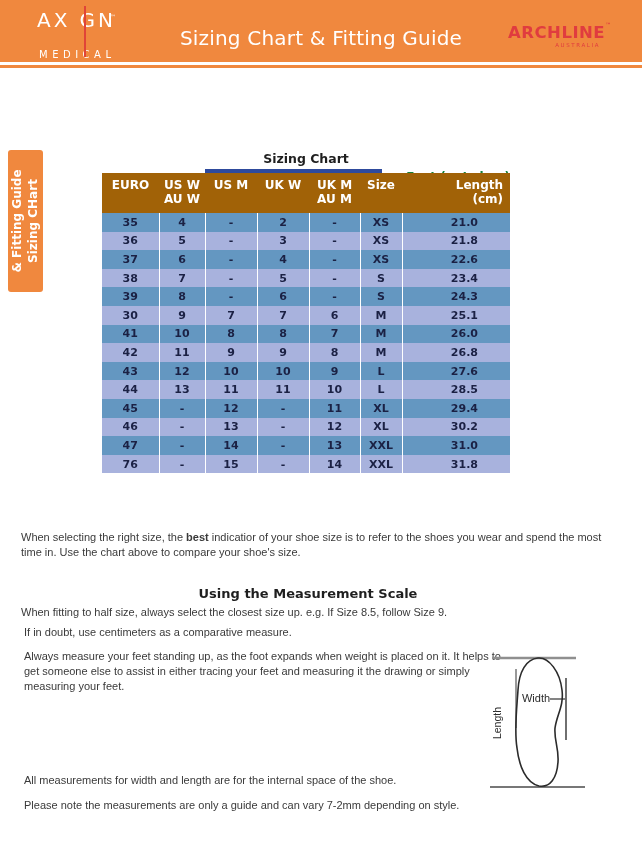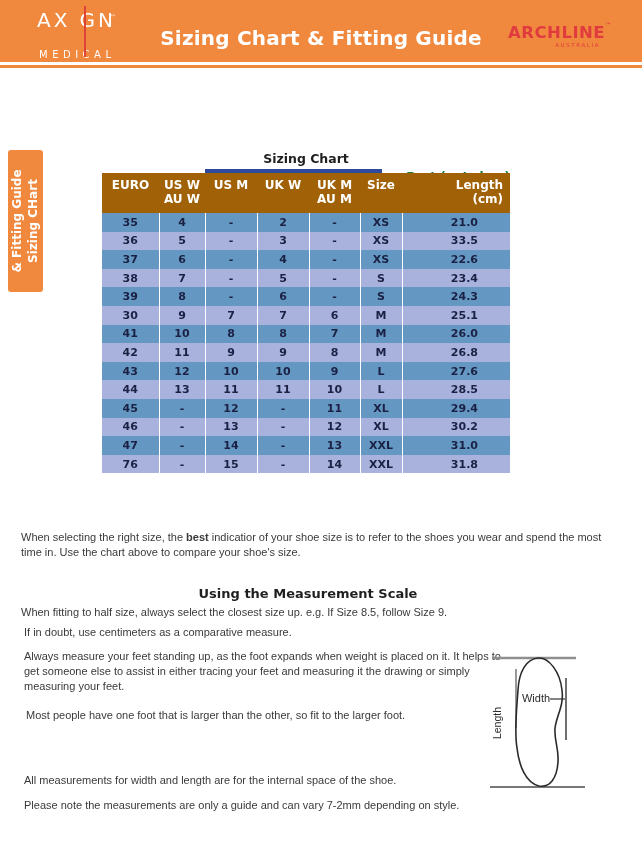--- a/index.html
+++ b/index.html
@@ -11,21 +11,21 @@
   .banner-underline{position:absolute;left:0;top:65px;width:642px;height:3px;background:#F0883E;}
 
   .axign{position:absolute;left:37px;top:9px;width:70px;color:#fff;}
   .axign-row{position:relative;font-size:20px;letter-spacing:3px;line-height:22px;white-space:nowrap;}
   .axign-gap{display:inline-block;width:9px;}
   .axign-line{position:absolute;left:47px;top:-3px;width:2px;height:51px;background:#E04438;}
   .axign-tm{position:absolute;top:-3px;right:-9px;font-size:6px;letter-spacing:0;}
   .axign-sub{font-size:10px;letter-spacing:4.5px;margin-top:18px;padding-left:2px;white-space:nowrap;}
 
   .banner-title{position:absolute;left:0;top:26px;width:642px;text-align:center;
-                color:#fff;font-weight:bold;font-size:20px;letter-spacing:0.2px;}
+                color:#fff;font-weight:normal;font-size:20px;letter-spacing:0.2px;}
 
   .archline{position:absolute;left:508px;top:23px;color:#E03C3F;text-align:right;width:92px;}
   .archline-name{font-size:16.5px;font-weight:bold;letter-spacing:0.5px;position:relative;white-space:nowrap;}
   .arch-tm{font-size:6px;vertical-align:top;position:relative;top:-2px;}
   .archline-sub{font-size:5.5px;letter-spacing:1.6px;margin-top:0px;}
 
   
   .side-tab{position:absolute;left:8px;top:150px;width:35px;height:142px;background:#F0883E;border-radius:3px;}
   .side-tab-text{position:absolute;left:50%;top:50%;width:142px;height:34px;
                  transform:translate(-50%,-50%) rotate(-90deg);
@@ -149,21 +149,21 @@
           <td>XS</td>
           <td>21.0</td>
         </tr>
         <tr>
           <td>36</td>
           <td>5</td>
           <td>-</td>
           <td>3</td>
           <td>-</td>
           <td>XS</td>
-          <td>33.5</td>
+          <td>21.8</td>
         </tr>
         <tr>
           <td>37</td>
           <td>6</td>
           <td>-</td>
           <td>4</td>
           <td>-</td>
           <td>XS</td>
           <td>22.6</td>
         </tr>
@@ -268,21 +268,20 @@
         </tr>
       </tbody>
   </table>
 
   <p class="para p1"><span>When selecting the right size, the </span><span class="bold">best</span><span> indicatior of your shoe size is to refer to the shoes you wear and spend the most time in. Use the chart above to compare your shoe's size.</span></p>
   <p class="para p2">When fitting to half size, always select the closest size up. e.g. If Size 8.5, follow Size 9.</p>
 
   <div class="h-center um-title">Using the Measurement Scale</div>
   <p class="para mp1">If in doubt, use centimeters as a comparative measure.</p>
   <p class="para mp2">Always measure your feet standing up, as the foot expands when weight is placed on it. It helps to get someone else to assist in either tracing your feet and measuring it the drawing or simply measuring your feet.</p>
-  <p class="para mp3">Most people have one foot that is larger than the other, so fit to the larger foot.</p>
   <p class="para mp4">All measurements for width and length are for the internal space of the shoe.</p>
   <p class="para mp5">Please note the measurements are only a guide and can vary 7-2mm depending on style.</p>
 
   <svg class="foot-diagram" width="115" height="160" viewBox="0 0 115 160">
     <line x1="6" y1="16" x2="90" y2="16" stroke="#8f8f8f" stroke-width="2.5"></line>
     <line x1="4" y1="145" x2="99" y2="145" stroke="#4a4a4a" stroke-width="1.4"></line>
     <line x1="30" y1="27" x2="30" y2="86" stroke="#555" stroke-width="1.2"></line>
     <line x1="80" y1="36" x2="80" y2="98" stroke="#333" stroke-width="1.4"></line>
     <line x1="64" y1="57" x2="79" y2="57" stroke="#333" stroke-width="1.2"></line>
     <path d="M52,16 C40,17 33,30 32,48 C31,64 28,88 31,106 C33,124 40,141 53,144 C64,146 71,136 72,120 C73,106 68,99 69,86 C71,72 78,64 76,48 C74,30 63,15 52,16 Z" fill="none" stroke="#2b2b2b" stroke-width="1.6"></path>

